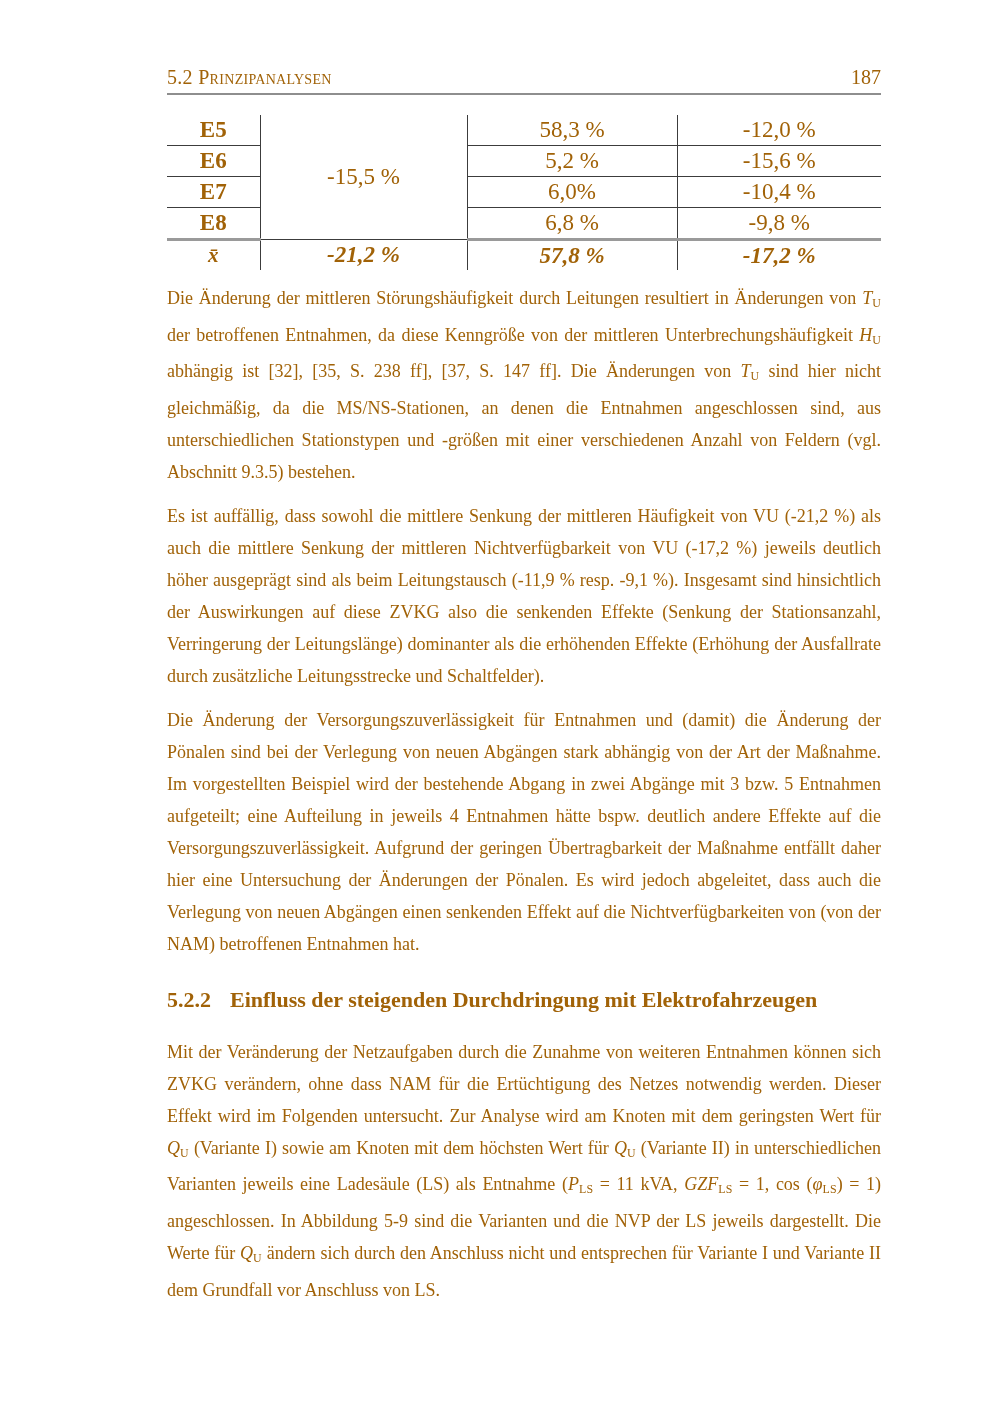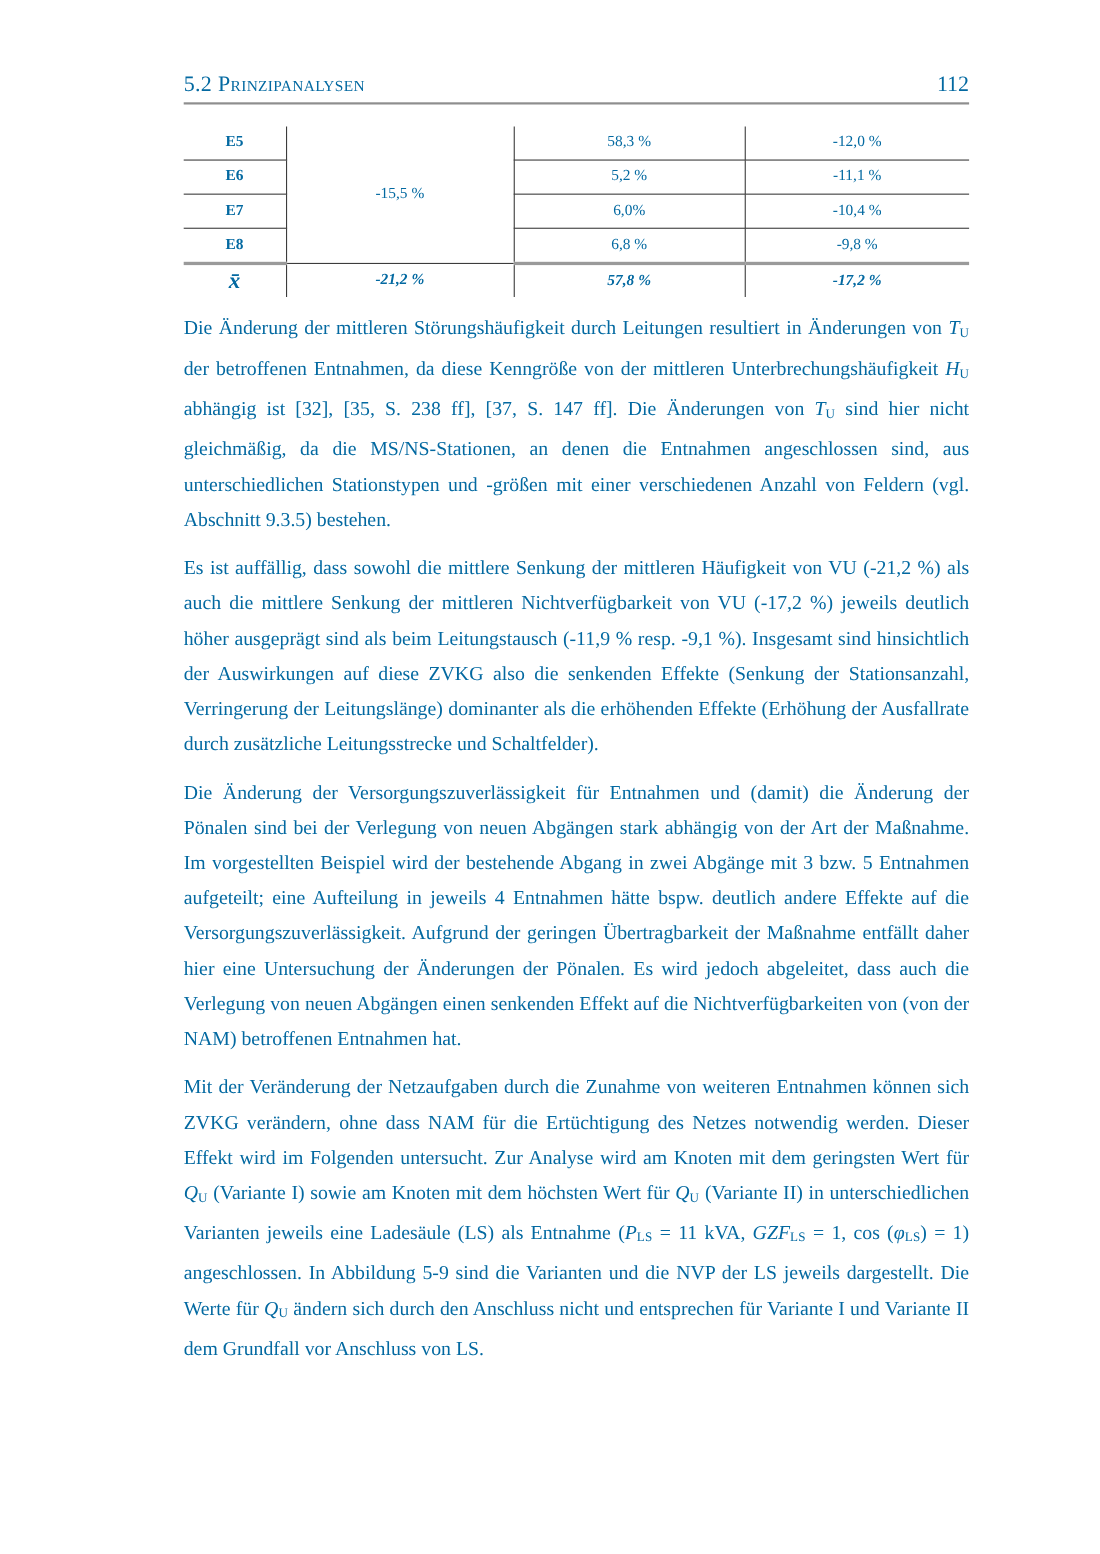--- a/index.html
+++ b/index.html
@@ -6,21 +6,21 @@
     margin: 0;
     padding: 0;
     background: #ffffff;
   }
   .page {
     position: relative;
     width: 1000px;
     height: 1413px;
     box-sizing: border-box;
     background: #ffffff;
-    color: #0369a1;
+    color: #a16207;
     font-family: "Liberation Serif", "DejaVu Serif", serif;
     padding: 66px 119px 0 167px;
     overflow: hidden;
   }
 
   
   .running-header {
     display: flex;
     justify-content: space-between;
     align-items: baseline;
@@ -44,21 +44,21 @@
   
   table.data-table {
     border-collapse: collapse;
     table-layout: fixed;
     width: 714px;
     margin-top: 20px;
   }
   table.data-table td {
     text-align: center;
     vertical-align: middle;
-    font-size: 14px;
+    font-size: 23px;
     padding: 0;
     height: 30px;
   }
   td.lbl {
     font-weight: bold;
     border-right: 1.5px solid #3c3c3c;
   }
   td.merged {
     border-right: 1.5px solid #3c3c3c;
     border-bottom: 3px solid #9a9a9a;
@@ -111,42 +111,42 @@
     margin-right: 19px;
   }
 </style>
 </head>
 <body>
 
 <div class="page">
 
   <div class="running-header">
     <span class="section">5.2 Prinzipanalysen</span>
-    <span class="pagenum">112</span>
+    <span class="pagenum">187</span>
   </div>
   <div class="header-rule"></div>
 
   <table class="data-table">
     <colgroup>
       <col style="width:93px">
       <col style="width:207px">
       <col style="width:210px">
       <col style="width:204px">
     </colgroup>
     <tbody>
       <tr class="sep">
         <td class="lbl">E5</td>
         <td class="merged" rowspan="4">-15,5 %</td>
         <td class="vline">58,3 %</td>
         <td>-12,0 %</td>
       </tr>
       <tr class="sep">
         <td class="lbl">E6</td>
         <td class="vline">5,2 %</td>
-        <td>-11,1 %</td>
+        <td>-15,6 %</td>
       </tr>
       <tr class="sep">
         <td class="lbl">E7</td>
         <td class="vline">6,0%</td>
         <td>-10,4 %</td>
       </tr>
       <tr class="thick">
         <td class="lbl">E8</td>
         <td class="vline">6,8 %</td>
         <td>-9,8 %</td>
@@ -159,16 +159,19 @@
       </tr>
     </tbody>
   </table>
 
   <p class="body"><span>Die Änderung der mittleren Störungshäufigkeit durch Leitungen resultiert in Änderungen von </span><span class="seg-i">T</span><span class="seg-sub">U</span><span> der betroffenen Entnahmen, da diese Kenngröße von der mittleren Unterbrechungshäufigkeit </span><span class="seg-i">H</span><span class="seg-sub">U</span><span> abhängig ist [32], [35, S. 238 ff], [37, S. 147 ff]. Die Änderungen von </span><span class="seg-i">T</span><span class="seg-sub">U</span><span> sind hier nicht gleichmäßig, da die MS/NS-Stationen, an denen die Entnahmen angeschlossen sind, aus unterschiedlichen Stationstypen und -größen mit einer verschiedenen Anzahl von Feldern (vgl. Abschnitt 9.3.5) bestehen.</span></p>
 
   <p class="body"><span>Es ist auffällig, dass sowohl die mittlere Senkung der mittleren Häufigkeit von VU (-21,2 %) als auch die mittlere Senkung der mittleren Nichtverfügbarkeit von VU (-17,2 %) jeweils deutlich höher ausgeprägt sind als beim Leitungstausch (-11,9 % resp. -9,1 %). Insgesamt sind hinsichtlich der Auswirkungen auf diese ZVKG also die senkenden Effekte (Senkung der Stationsanzahl, Verringerung der Leitungslänge) dominanter als die erhöhenden Effekte (Erhöhung der Ausfallrate durch zusätzliche Leitungsstrecke und Schaltfelder).</span></p>
 
   <p class="body"><span>Die Änderung der Versorgungszuverlässigkeit für Entnahmen und (damit) die Änderung der Pönalen sind bei der Verlegung von neuen Abgängen stark abhängig von der Art der Maßnahme. Im vorgestellten Beispiel wird der bestehende Abgang in zwei Abgänge mit 3 bzw. 5 Entnahmen aufgeteilt; eine Aufteilung in jeweils 4 Entnahmen hätte bspw. deutlich andere Effekte auf die Versorgungszuverlässigkeit. Aufgrund der geringen Übertragbarkeit der Maßnahme entfällt daher hier eine Untersuchung der Änderungen der Pönalen. Es wird jedoch abgeleitet, dass auch die Verlegung von neuen Abgängen einen senkenden Effekt auf die Nichtverfügbarkeiten von (von der NAM) betroffenen Entnahmen hat.</span></p>
 
+  <h2 class="section-heading">
+    <span class="num">5.2.2</span><span class="title">Einfluss der steigenden Durchdringung mit Elektrofahrzeugen</span>
+  </h2>
 
   <p class="body"><span>Mit der Veränderung der Netzaufgaben durch die Zunahme von weiteren Entnahmen können sich ZVKG verändern, ohne dass NAM für die Ertüchtigung des Netzes notwendig werden. Dieser Effekt wird im Folgenden untersucht. Zur Analyse wird am Knoten mit dem geringsten Wert für </span><span class="seg-i">Q</span><span class="seg-sub">U</span><span> (Variante I) sowie am Knoten mit dem höchsten Wert für </span><span class="seg-i">Q</span><span class="seg-sub">U</span><span> (Variante II) in unterschiedlichen Varianten jeweils eine Ladesäule (LS) als Entnahme (</span><span class="seg-i">P</span><span class="seg-sub">LS</span><span> = 11 kVA, </span><span class="seg-i">GZF</span><span class="seg-sub">LS</span><span> = 1, cos (</span><span class="seg-i">φ</span><span class="seg-sub">LS</span><span>) = 1) angeschlossen. In Abbildung 5-9 sind die Varianten und die NVP der LS jeweils dargestellt. Die Werte für </span><span class="seg-i">Q</span><span class="seg-sub">U</span><span> ändern sich durch den Anschluss nicht und entsprechen für Variante I und Variante II dem Grundfall vor Anschluss von LS.</span></p>
 
 </div>
 
 </body></html>

